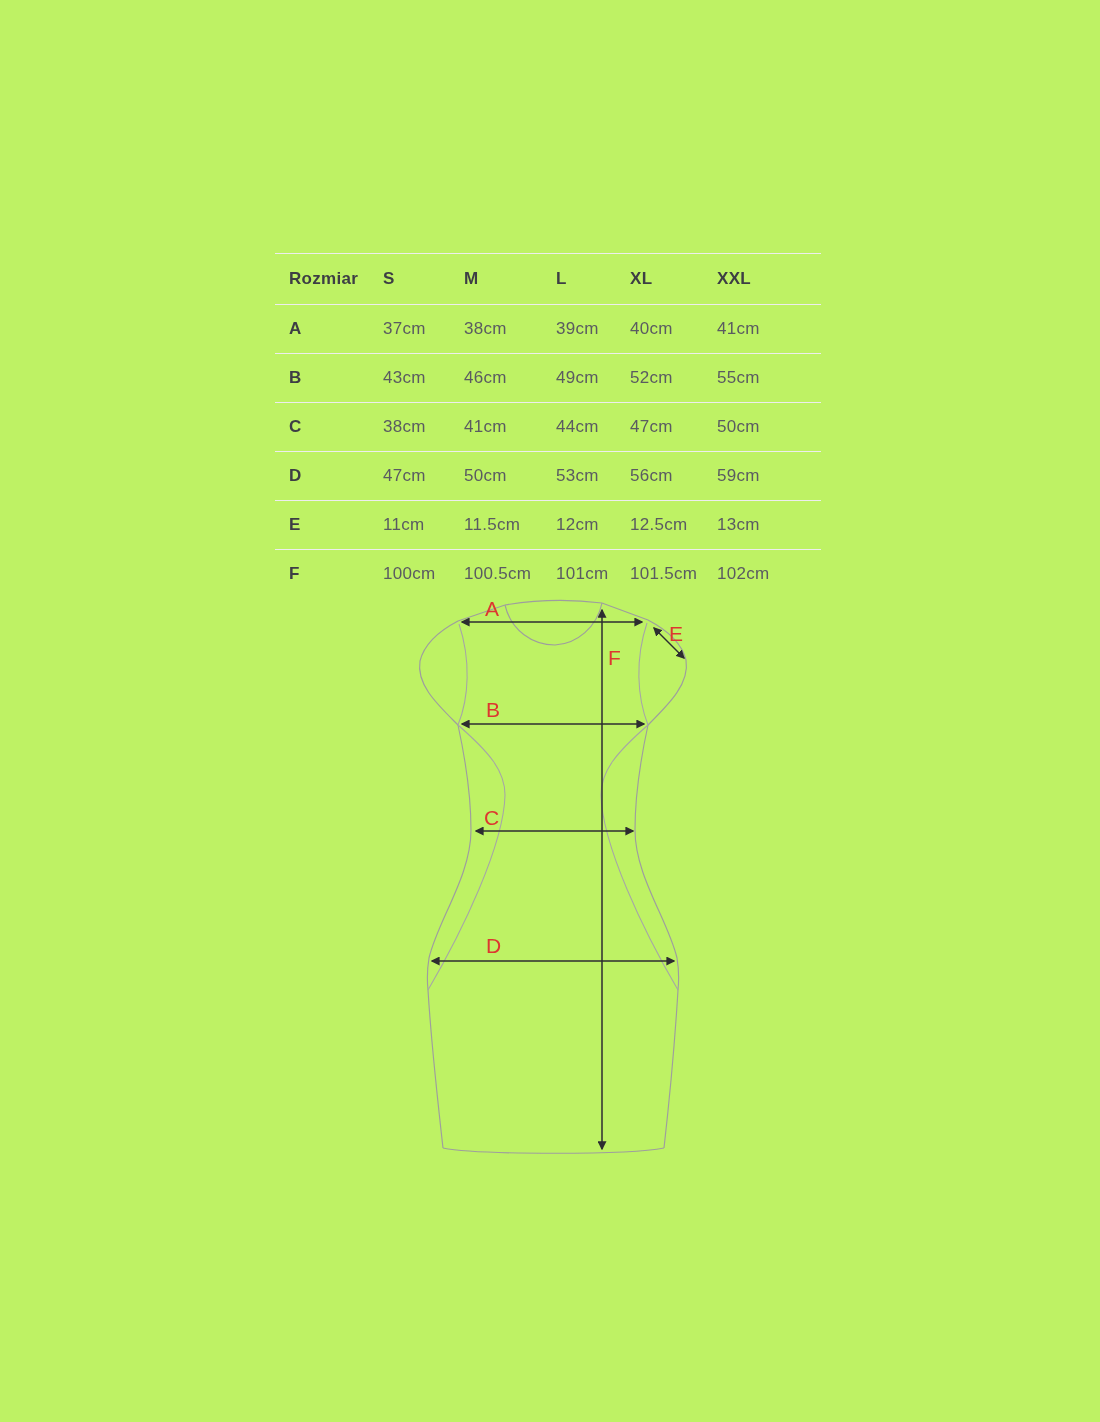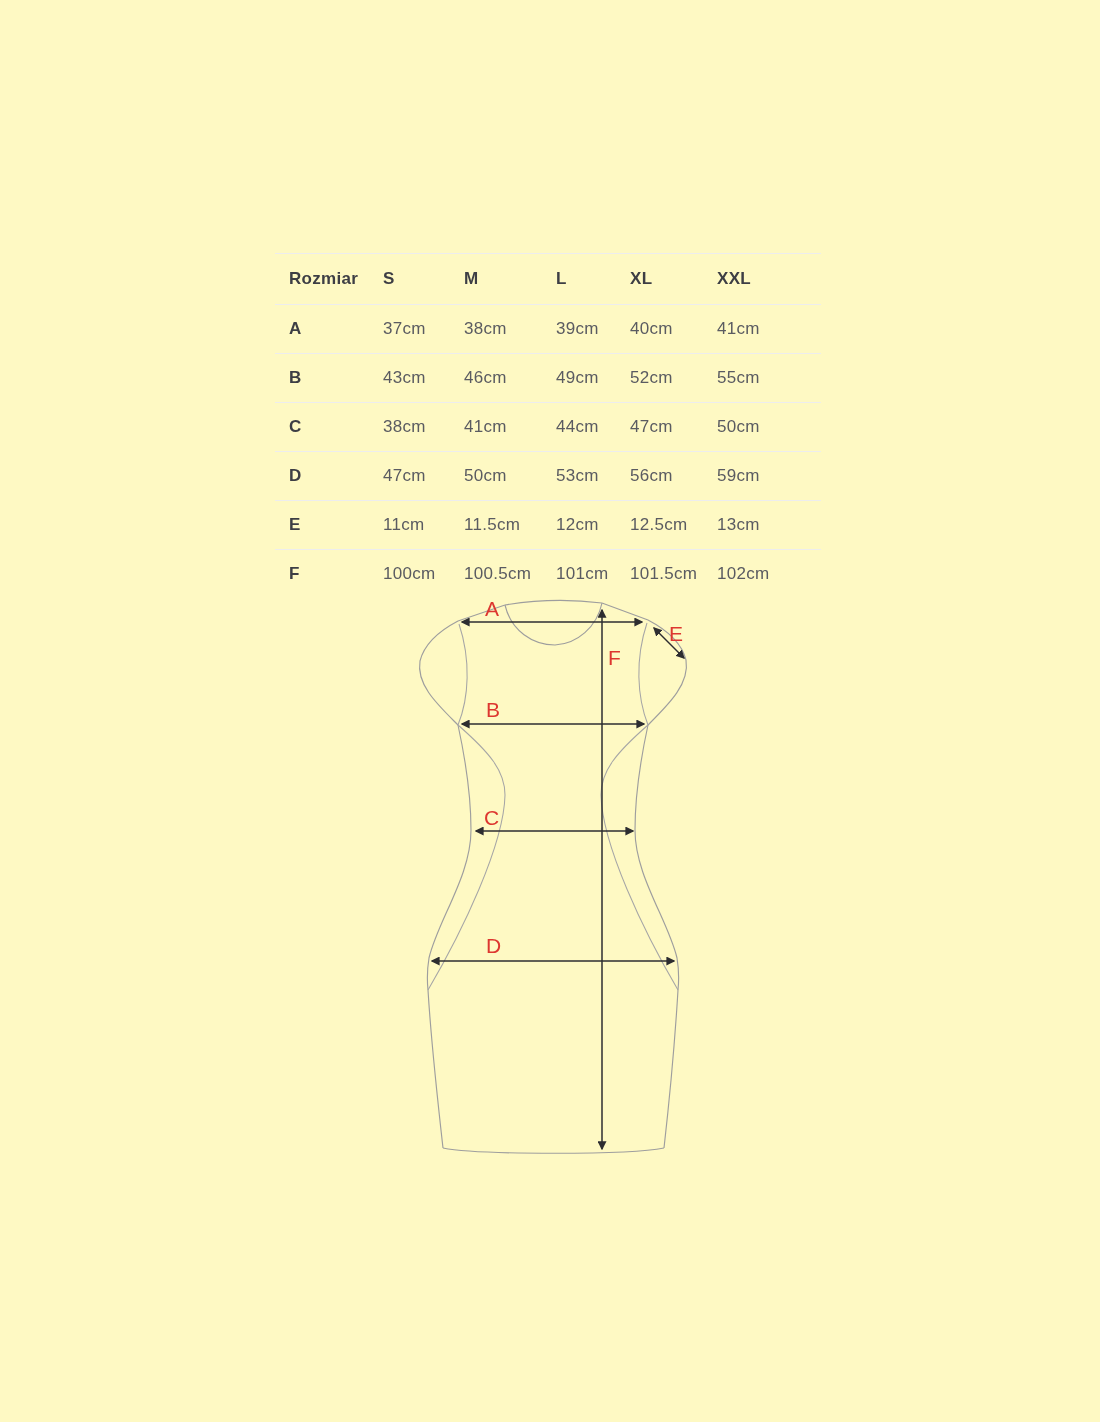--- a/index.html
+++ b/index.html
@@ -1,20 +1,20 @@
 <!DOCTYPE html>
 <html><head>
 <meta charset="utf-8">
 <style>
   html, body { margin: 0; padding: 0; }
   .page {
     position: relative;
     width: 1100px;
     height: 1422px;
-    background: #fef9c3;
+    background: #bef264;
     overflow: hidden;
     font-family: "Liberation Sans", sans-serif;
   }
 
   
   .size-table {
     position: absolute;
     left: 275px;
     top: 253px;
     width: 546px;

